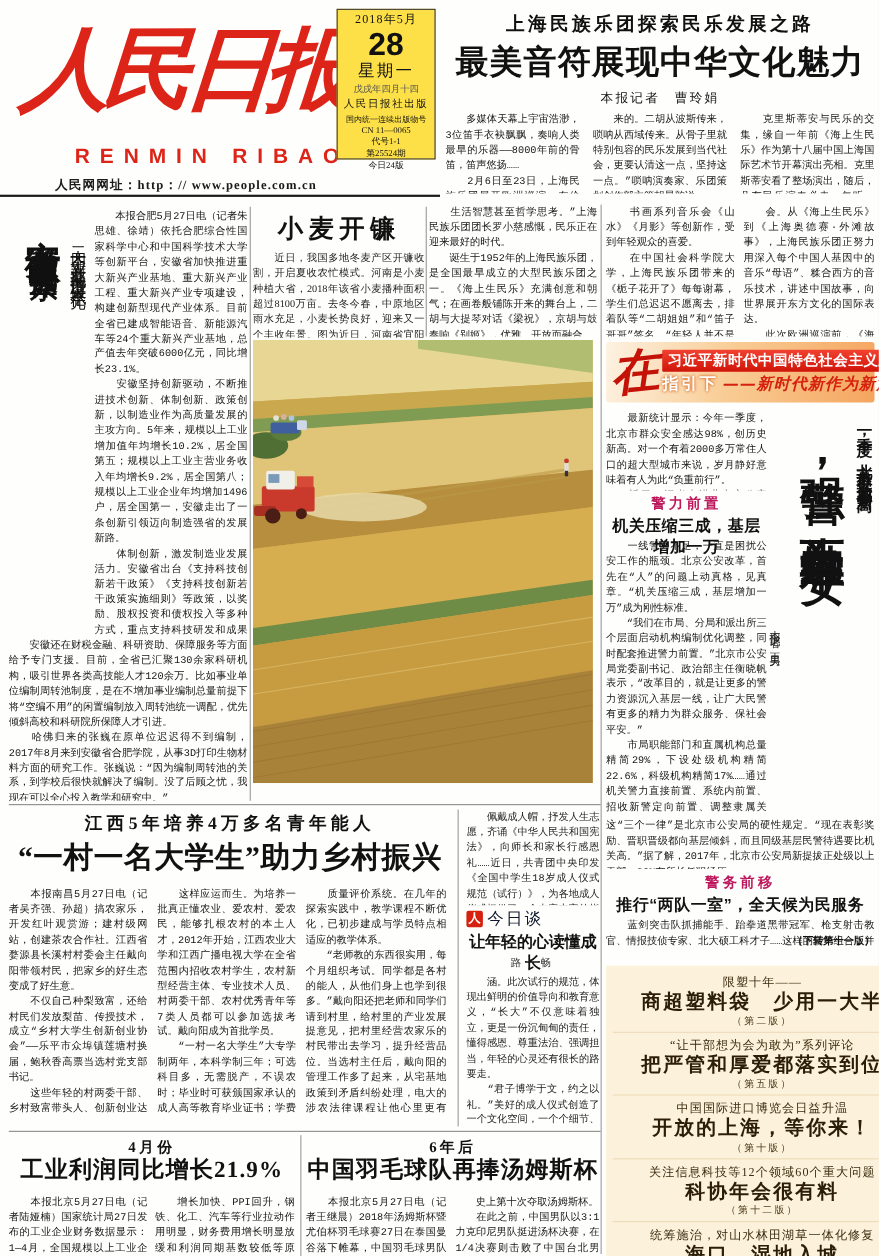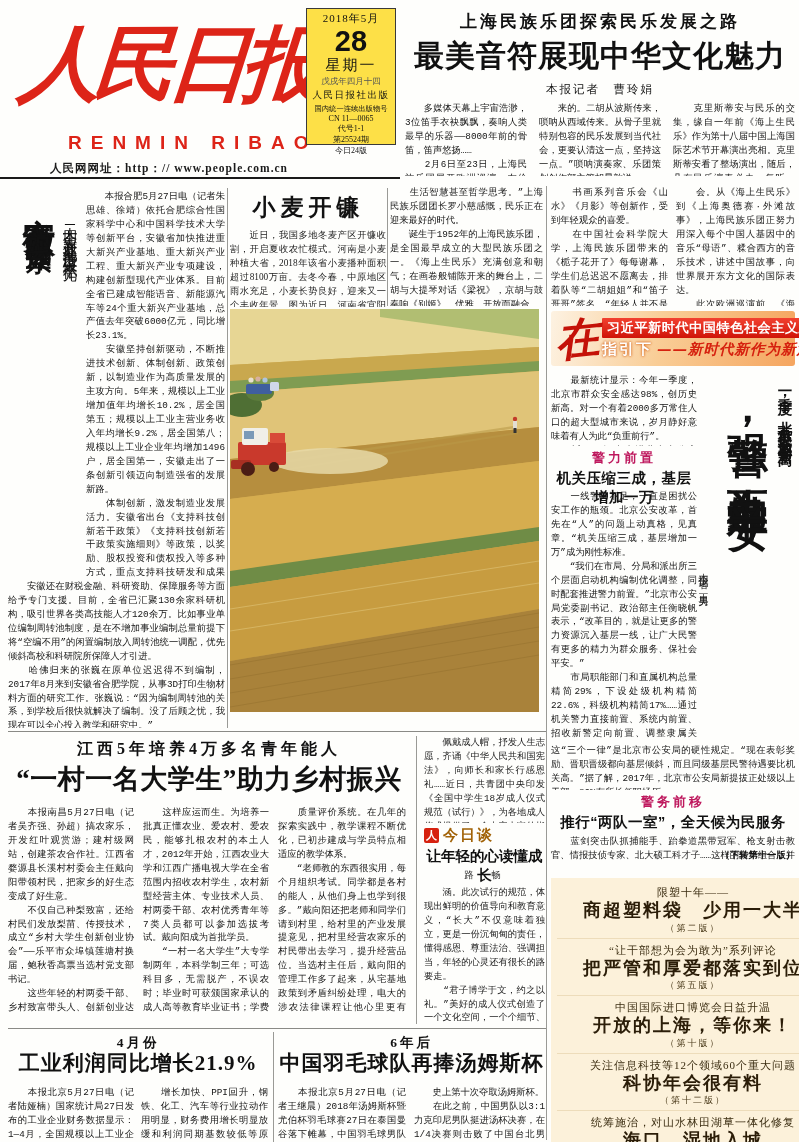--- a/index.html
+++ b/index.html
@@ -88,21 +88,21 @@
   .promo-p{font-size:9px;color:#4a3a1a;letter-spacing:2px;}
 
   
   .jx-kicker{left:8px;top:739px;width:402px;font-size:16px;font-weight:bold;letter-spacing:4px;}
   .jx-head{left:8px;top:761px;width:402px;font-size:27px;font-weight:bold;letter-spacing:0.5px;}
 
   
   .jrt-label-row{left:424px;top:826px;width:121px;display:flex;align-items:center;gap:4px;}
   .jrt-icon{width:15px;height:15px;background:#d6210f;color:#fff;font-size:11px;line-height:15px;
       text-align:center;font-weight:bold;border-radius:2px;font-family:"Liberation Sans",sans-serif;}
-  .jrt-label{color:#a16207;font-size:15px;font-weight:bold;letter-spacing:2px;
+  .jrt-label{color:#0f172a;font-size:15px;font-weight:normal;letter-spacing:2px;
       font-family:"Liberation Sans",sans-serif;}
   .jrt-head{left:424px;top:847px;width:121px;font-size:14.5px;font-weight:bold;text-align:center;}
   .jrt-author{left:424px;top:869px;width:121px;text-align:center;font-size:9.5px;letter-spacing:4px;color:#333;}
 
   
   .bot-kicker{position:absolute;font-size:13.5px;font-weight:bold;letter-spacing:3px;text-align:center;
       font-family:"Liberation Serif",serif;}
   .bot-head{position:absolute;font-size:21px;font-weight:bold;letter-spacing:1px;text-align:center;
       font-family:"Liberation Serif",serif;}
 </style>

